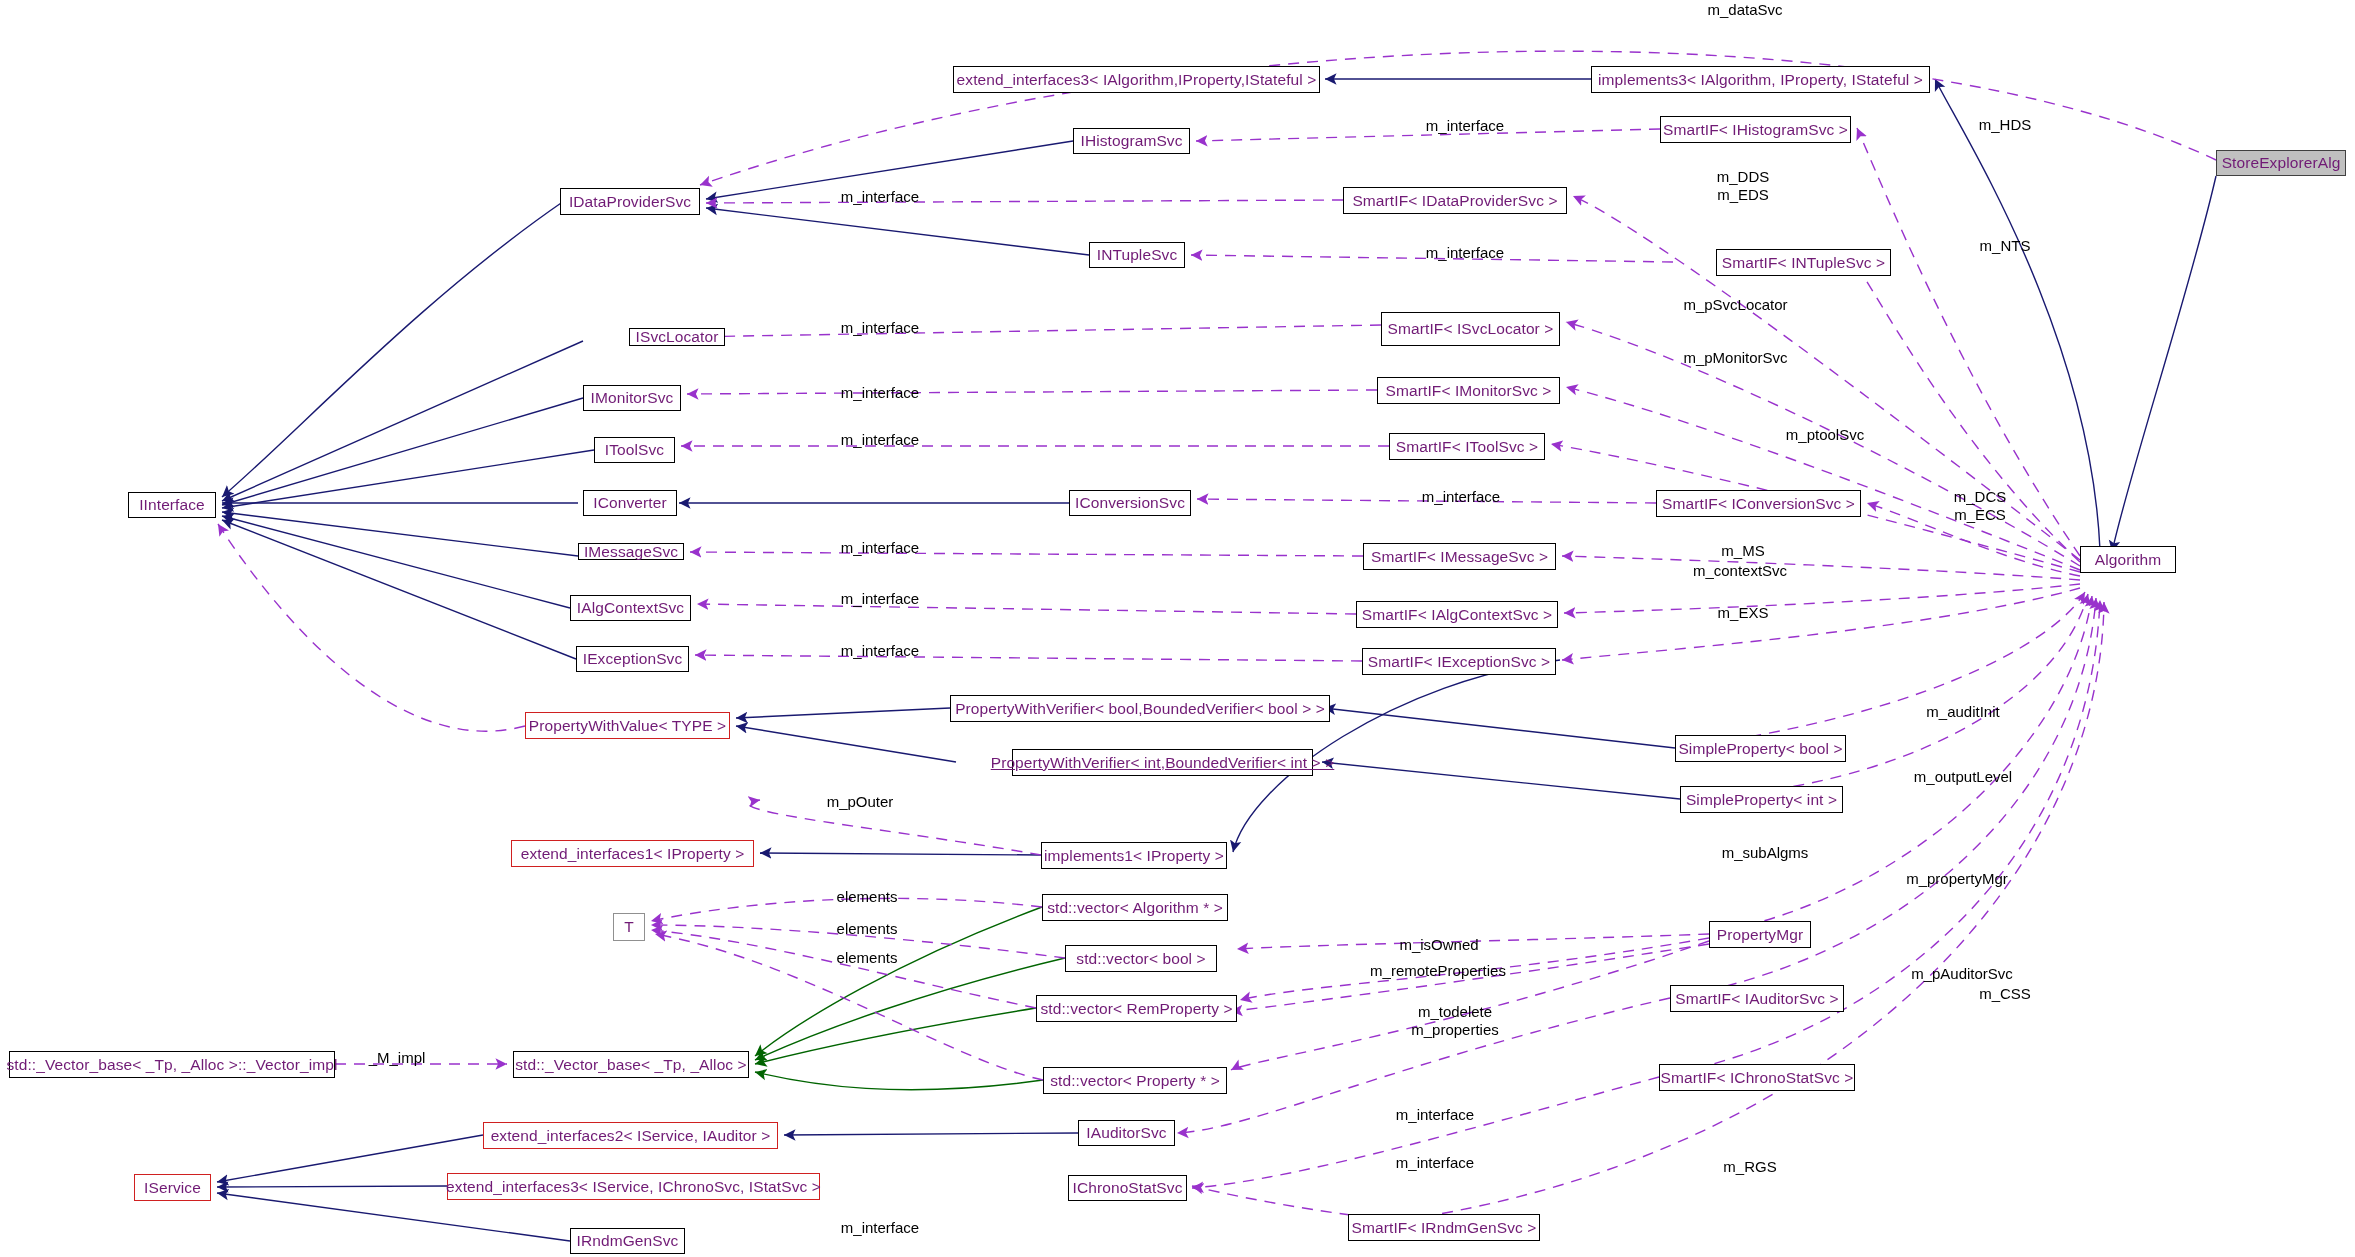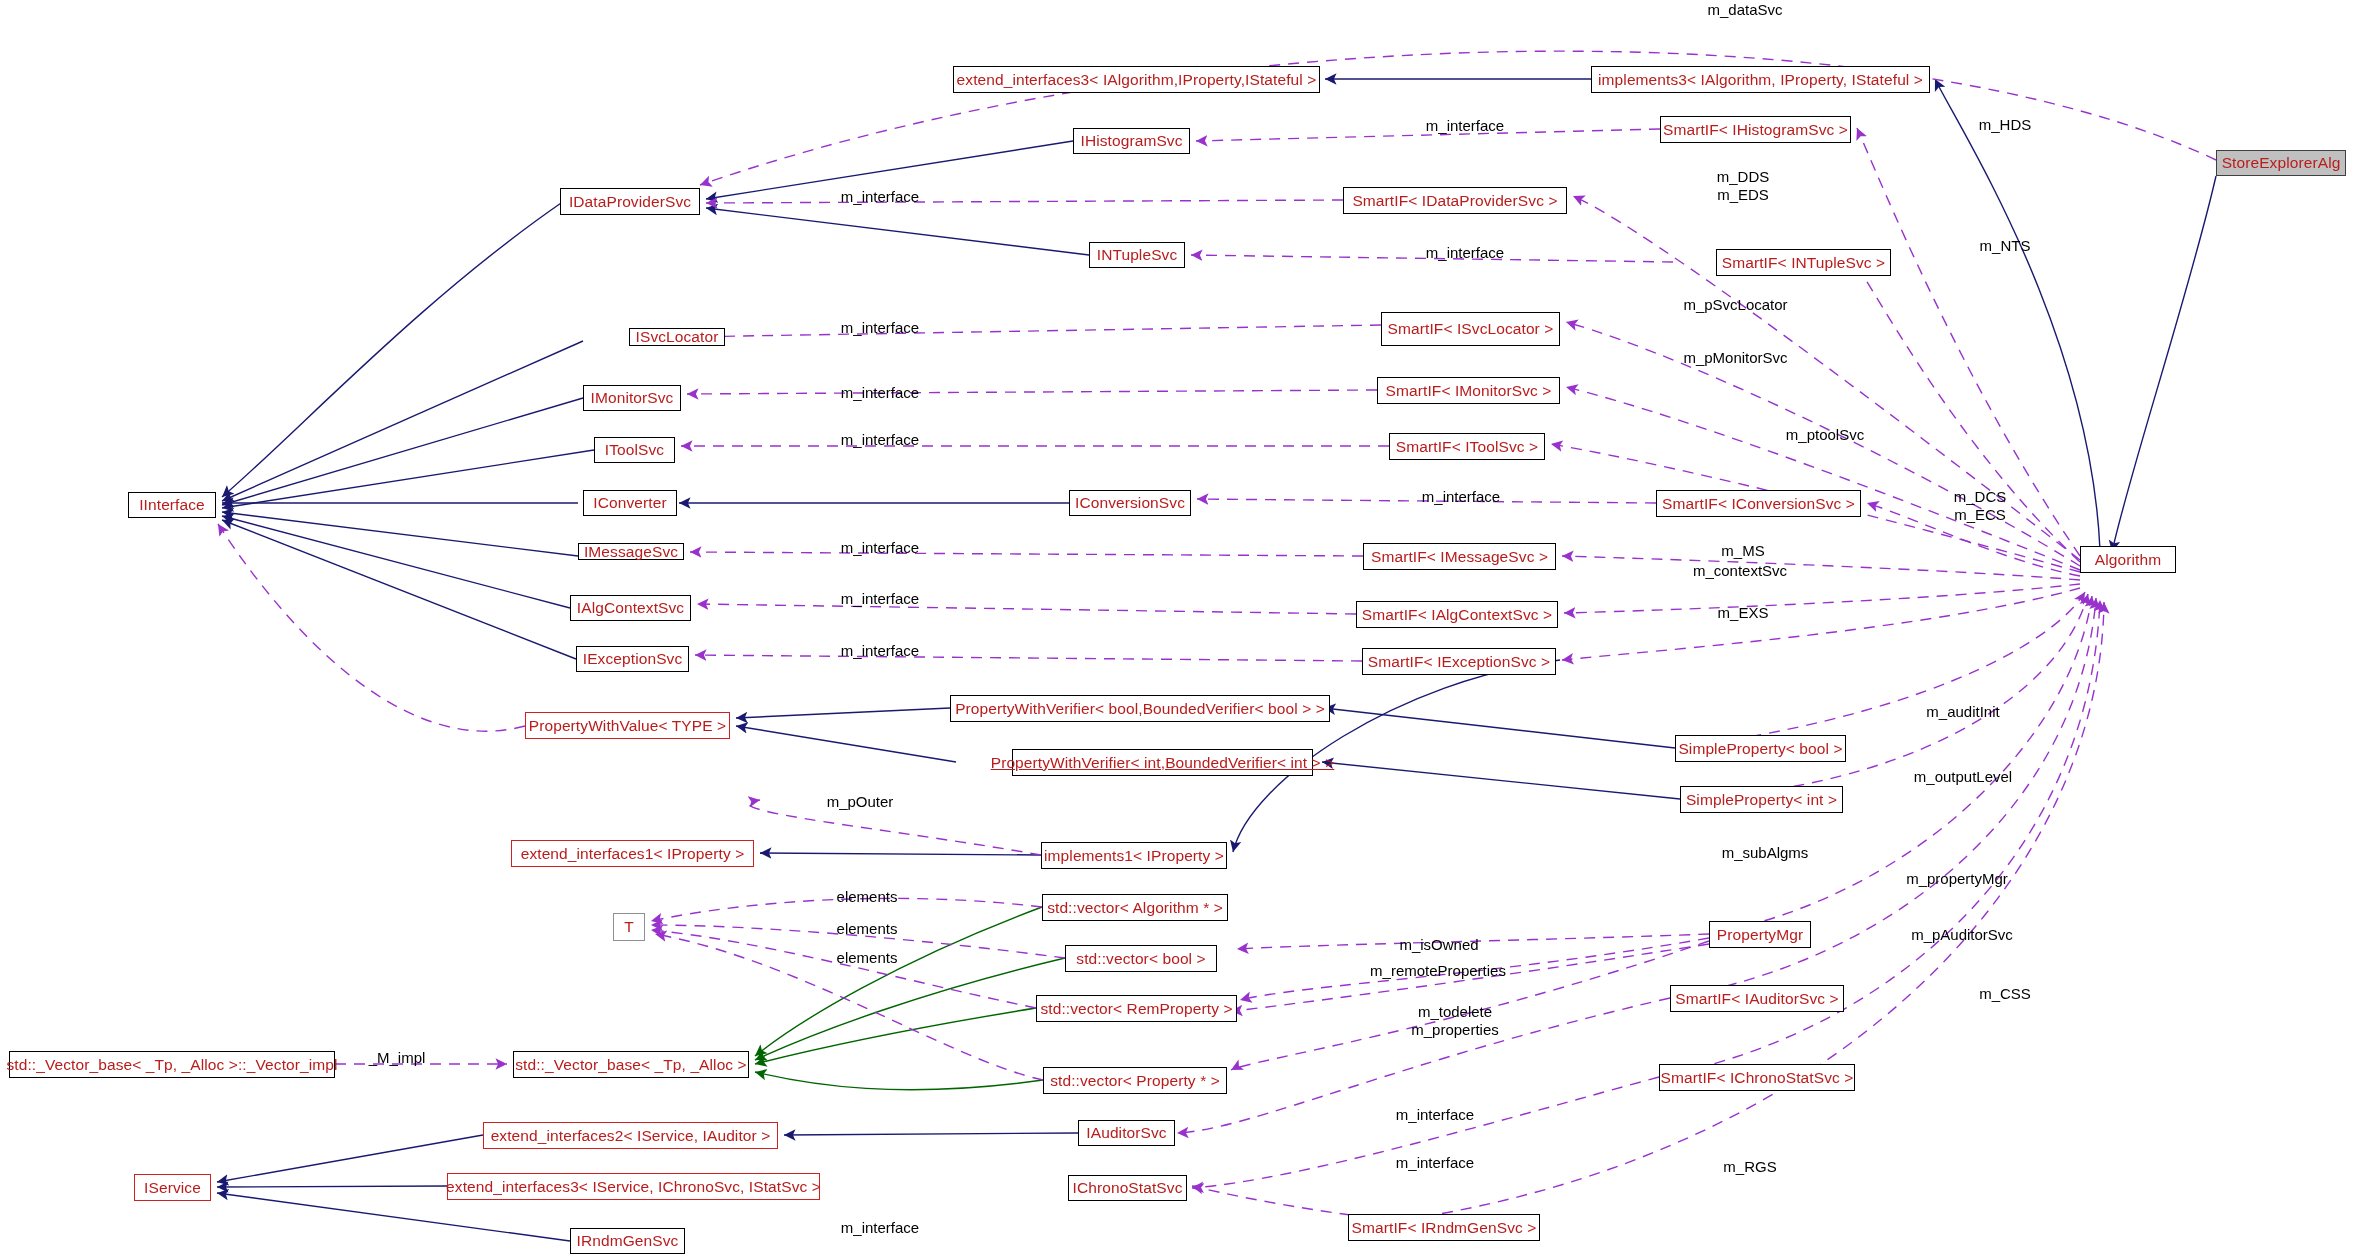--- a/index.html
+++ b/index.html
@@ -10,21 +10,21 @@
     background:#ffffff;
     font-family:"Liberation Sans","DejaVu Sans",sans-serif;
     overflow:hidden;
   }
   svg#edges{position:absolute;left:0;top:0;width:2355px;height:1257px;}
   .node{
     position:absolute;
     box-sizing:border-box;
     border:1px solid #000000;
     background:#ffffff;
-    color:#b91c1c;
+    color:#701a75;
     font-size:15.5px;
     line-height:1;
     display:flex;
     align-items:center;
     justify-content:center;
     white-space:nowrap;
     padding:0 7px;
     letter-spacing:0.1px;
   }
   .node.red{border-color:#d02020;}
@@ -217,21 +217,21 @@
       <div class="elabel" style="left: 815px; top: 591px; width: 130px;">m_interface</div>
       <div class="elabel" style="left: 1693px; top: 605px; width: 100px;">m_EXS</div>
       <div class="elabel" style="left: 815px; top: 643px; width: 130px;">m_interface</div>
       <div class="elabel" style="left: 1893px; top: 704px; width: 140px;">m_auditInit</div>
       <div class="elabel" style="left: 1878px; top: 769px; width: 170px;">m_outputLevel</div>
       <div class="elabel" style="left: 800px; top: 794px; width: 120px;">m_pOuter</div>
       <div class="elabel" style="left: 1690px; top: 845px; width: 150px;">m_subAlgms</div>
       <div class="elabel" style="left: 1872px; top: 871px; width: 170px;">m_propertyMgr</div>
       <div class="elabel" style="left: 812px; top: 889px; width: 110px;">elements</div>
       <div class="elabel" style="left: 812px; top: 921px; width: 110px;">elements</div>
-      <div class="elabel" style="left: 1877px; top: 927px; width: 170px;">m_pAuditorSvc</div>
+      <div class="elabel" style="left: 1877px; top: 966px; width: 170px;">m_pAuditorSvc</div>
       <div class="elabel" style="left: 812px; top: 950px; width: 110px;">elements</div>
       <div class="elabel" style="left: 1369px; top: 937px; width: 140px;">m_isOwned</div>
       <div class="elabel" style="left: 1338px; top: 963px; width: 200px;">m_remoteProperties</div>
       <div class="elabel" style="left: 1955px; top: 986px; width: 100px;">m_CSS</div>
       <div class="elabel two" style="left: 1380px; top: 1003px; width: 150px;">
         <div>m_todelete</div>
         <div>m_properties</div>
       </div>
       <div class="elabel" style="left: 342px; top: 1050px; width: 110px;">_M_impl</div>
       <div class="elabel" style="left: 1370px; top: 1107px; width: 130px;">m_interface</div>

